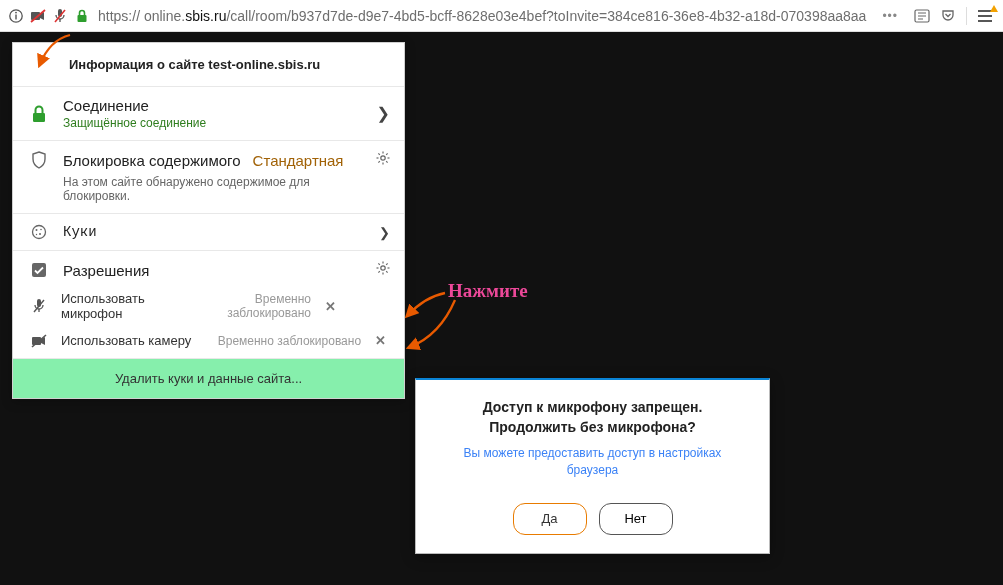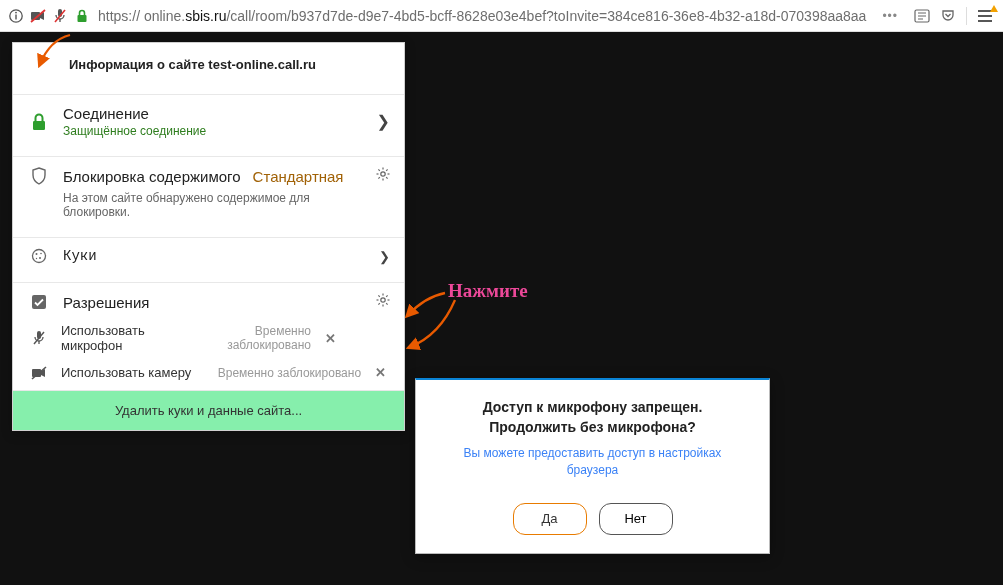--- a/index.html
+++ b/index.html
@@ -8,21 +8,21 @@
   .addr{position:absolute;top:0;left:0;right:0;height:32px;background:#fff;display:flex;align-items:center;border-bottom:1px solid #ddd;}
   .addr-icons{display:flex;gap:6px;align-items:center;padding:0 8px;}
   .ico{width:16px;height:16px;display:flex;align-items:center;justify-content:center;}
   .url{flex:1;font-size:14px;color:#6e6e6e;white-space:nowrap;overflow:hidden;}
   .url .dom{color:#111;}
   .tail{display:flex;gap:10px;padding:0 10px;align-items:center;}
   .page-bg{position:absolute;top:32px;left:0;right:0;bottom:0;background:#111;}
   
   .panel{position:absolute;top:42px;left:12px;width:393px;background:#fff;border:1px solid #d0d0d0;box-shadow:0 3px 10px rgba(0,0,0,.25);}
   .panel .hdr{padding:14px 14px 14px 56px;font-size:13px;font-weight:700;color:#222;}
-  .sec{border-top:1px solid #e8e8e8;padding:10px 14px;margin-top:8px;}
+  .sec{border-top:1px solid #e8e8e8;padding:10px 14px;}
   .row{display:flex;align-items:center;gap:12px;}
   .row .rowico{width:24px;display:flex;justify-content:center;color:#2e7d1e;}
   .row .rowico.grey{color:#666;}
   .rowmain{flex:1;}
   .rowtitle{font-size:15px;color:#222;}
   .rowsub{font-size:12px;color:#2e7d1e;margin-top:2px;}
   .rowsub.grey{color:#666;}
   .chev{font-size:16px;color:#444;}
   .badge{font-size:15px;color:#a16207;margin-left:6px;text-align:center;}
   .gear{color:#666;}
@@ -109,21 +109,21 @@
           <line x1="1" y1="12" x2="15" y2="12" stroke="#444" stroke-width="1.8"></line>
         </svg>
       <span style="position:absolute;top:-3px;right:-5px;width:0;height:0;border-left:4px solid transparent;border-right:4px solid transparent;border-bottom:7px solid #f2a100;"></span>
     </span>
   </div>
 </div>
 
 <div class="page-bg"></div>
 
 <div class="panel">
-  <div class="hdr">Информация о сайте test-online.call.ru</div>
+  <div class="hdr">Информация о сайте test-online.sbis.ru</div>
 
   <div class="sec first">
     <div class="row">
       <div class="rowico">
         <svg width="16" height="18" viewBox="0 0 16 18">
             <rect x="2" y="8" width="12" height="9" rx="1.2" fill="#2e9e2e"></rect>
             <path d="M4.5 8V5a3.5 3.5 0 017 0v3" fill="none" stroke="#2e9e2e" stroke-width="2"></path>
           </svg>
       </div>
       <div class="rowmain">

